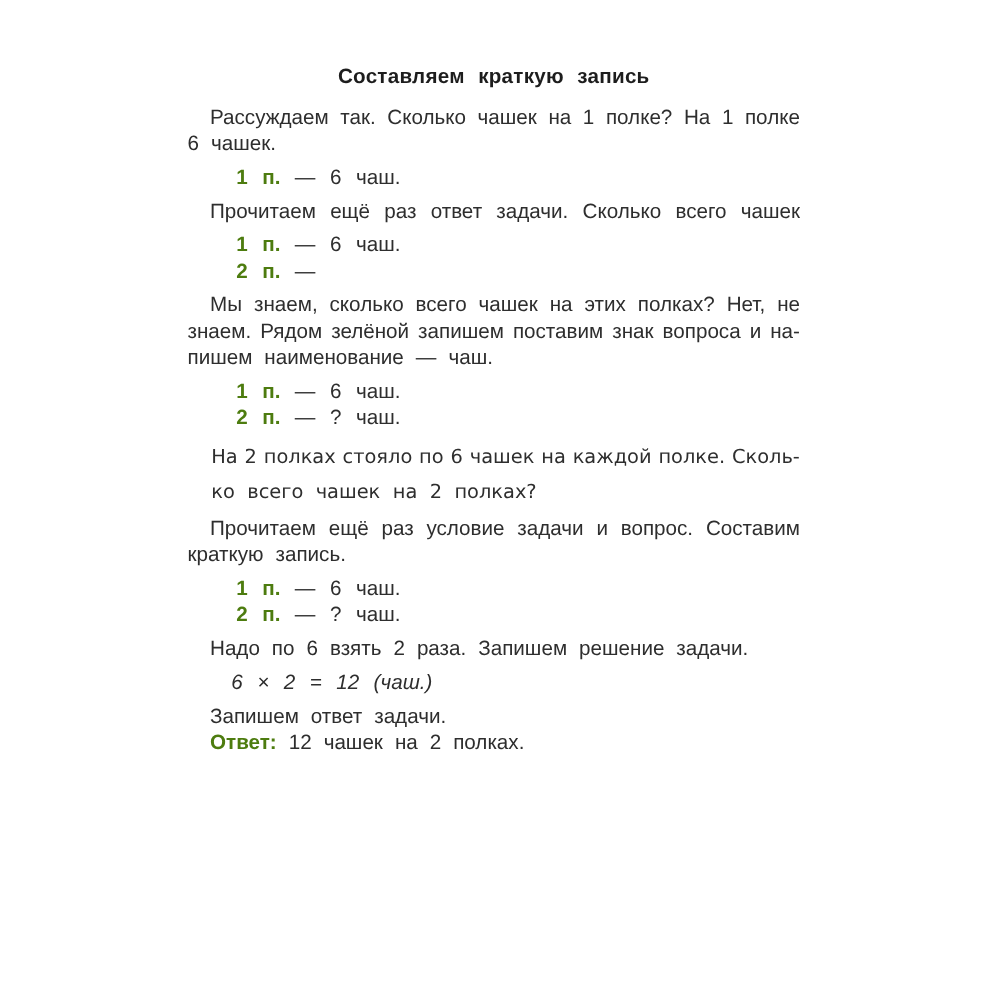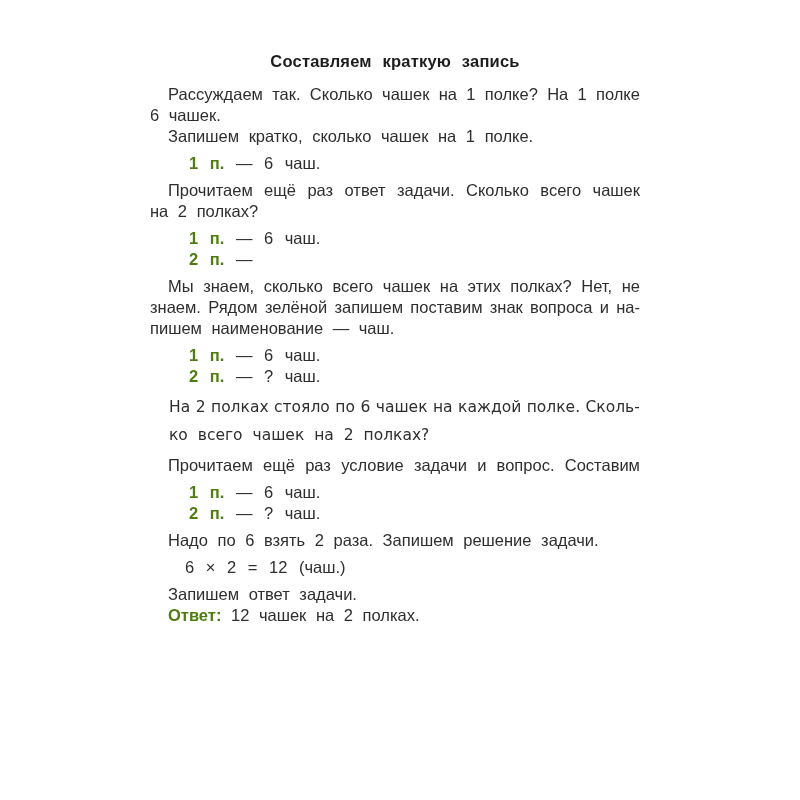--- a/index.html
+++ b/index.html
@@ -12,21 +12,21 @@
     font-weight:bold; text-align:center; color:#1d1d1d;
     font-size:16.5px; line-height:21px; word-spacing:6px;
     margin:5px 0 12px 0; letter-spacing:0.2px;
   }
   .para { margin:0; word-spacing:5px; }
   .para.record { margin:6px 0; }
   .para.record .line { padding-left:39px; word-spacing:7px; }
   .para.task { margin:6px 0; font-family:"DejaVu Sans", sans-serif; font-size:15.5px; line-height:28px; }
   .para.task .line { padding-left:19px; }
   .para.equation { margin:6px 0; }
-  .para.equation .line { padding-left:35px; word-spacing:7px; }
+  .para.equation .line { padding-left:35px; word-spacing:7px;font-style:italic; }
   .line { min-height:21px; }
   .task .line { min-height:28px; }
   .line.indent { padding-left:18px; }
   .line.just { display:flex; justify-content:space-between; }
   .line.just.indent { padding-left:18px; }
   .prefix { font-weight:bold; color:#4d7c0f; }
   .page-number {
     position:absolute; left:628px; top:727px; font-size:15px; color:#3a3a3a;
     word-spacing:normal;
   }
@@ -45,38 +45,34 @@
           <span>чашек</span>
           <span>на</span>
           <span>1</span>
           <span>полке?</span>
           <span>На</span>
           <span>1</span>
           <span>полке</span>
         </div>
         <div class="line">6 чашек.</div>
       </div>
-      <div class="para body">
-        <div class="line indent">Запишем кратко, сколько чашек на 1 полке.</div>
-      </div>
       <div class="para record">
         <div class="line"><span class="prefix">1 п.</span> — 6 чаш.</div>
       </div>
       <div class="para body">
         <div class="line just indent">
           <span>Прочитаем</span>
           <span>ещё</span>
           <span>раз</span>
           <span>ответ</span>
           <span>задачи.</span>
           <span>Сколько</span>
           <span>всего</span>
           <span>чашек</span>
         </div>
-        <div class="line">на 2 полках?</div>
       </div>
       <div class="para record">
         <div class="line"><span class="prefix">1 п.</span> — 6 чаш.</div>
         <div class="line"><span class="prefix">2 п.</span> —</div>
       </div>
       <div class="para body">
         <div class="line just indent">
           <span>Мы</span>
           <span>знаем,</span>
           <span>сколько</span>
@@ -125,20 +121,21 @@
         <div class="line just indent">
           <span>Прочитаем</span>
           <span>ещё</span>
           <span>раз</span>
           <span>условие</span>
           <span>задачи</span>
           <span>и</span>
           <span>вопрос.</span>
           <span>Составим</span>
         </div>
+        <div class="line">краткую запись.</div>
       </div>
       <div class="para record">
         <div class="line"><span class="prefix">1 п.</span> — 6 чаш.</div>
         <div class="line"><span class="prefix">2 п.</span> — ? чаш.</div>
       </div>
       <div class="para body">
         <div class="line indent">Надо по 6 взять 2 раза. Запишем решение задачи.</div>
       </div>
       <div class="para equation">
         <div class="line">6 × 2 = 12 (чаш.)</div>

